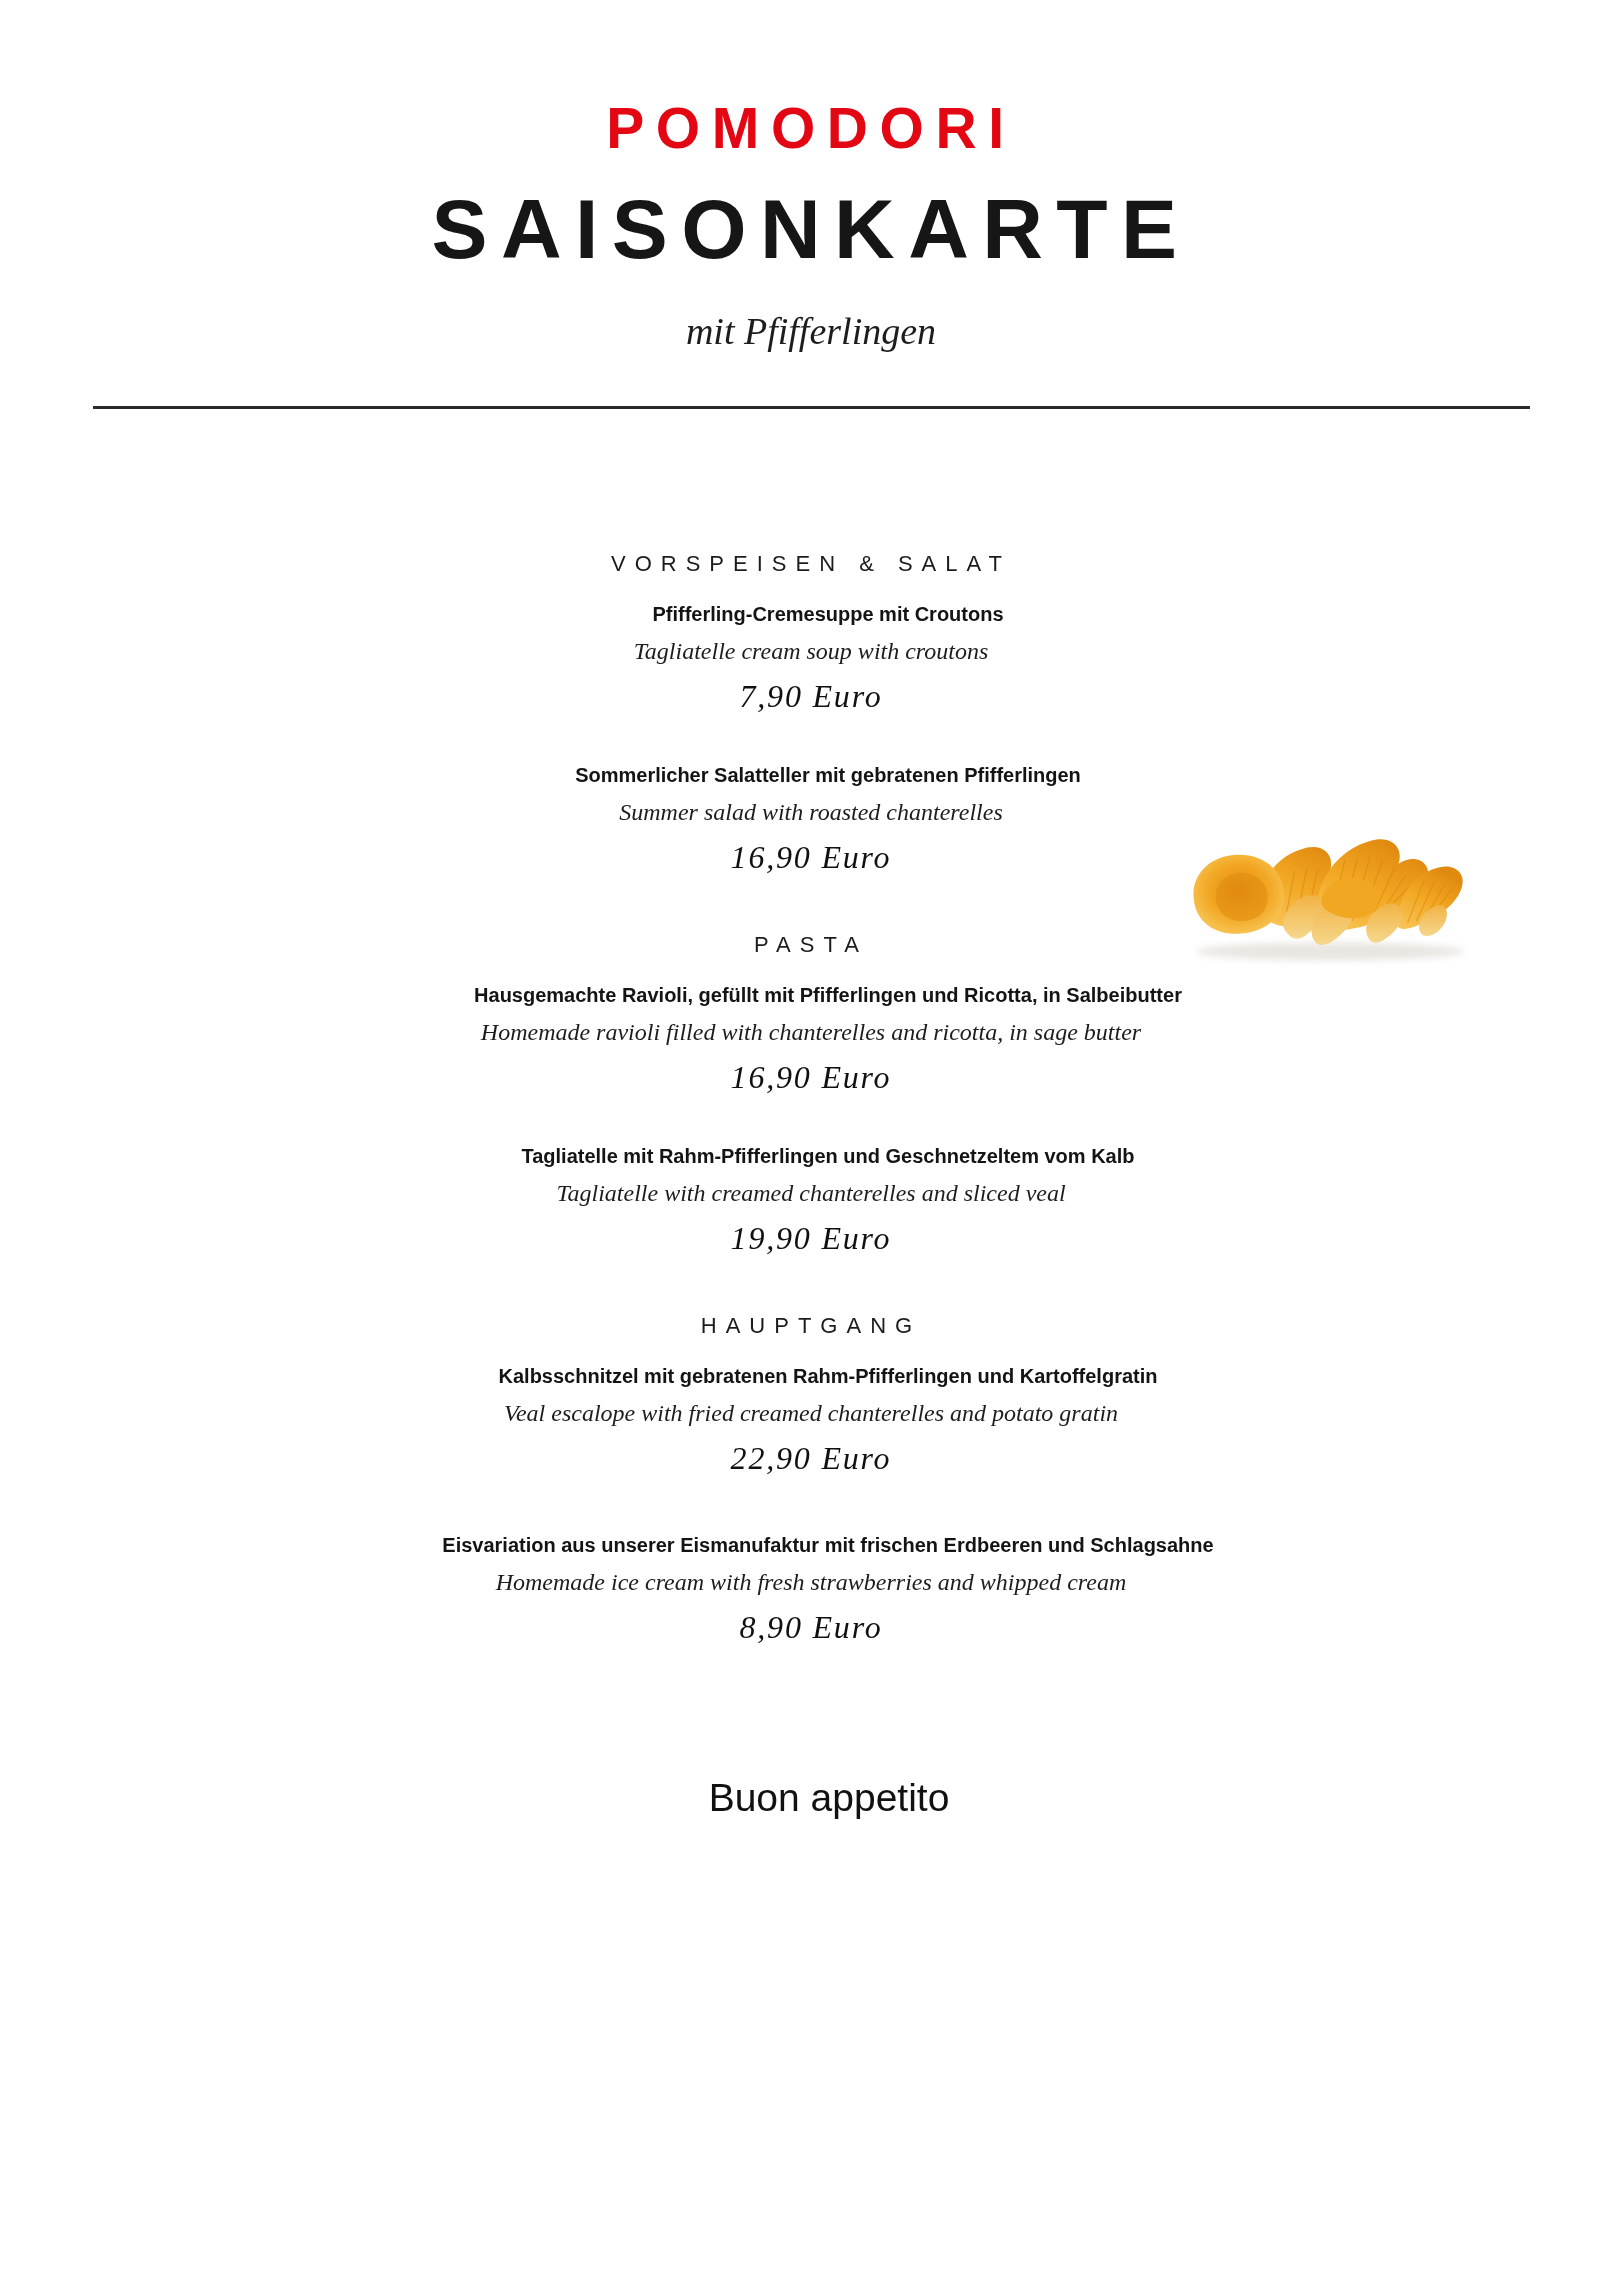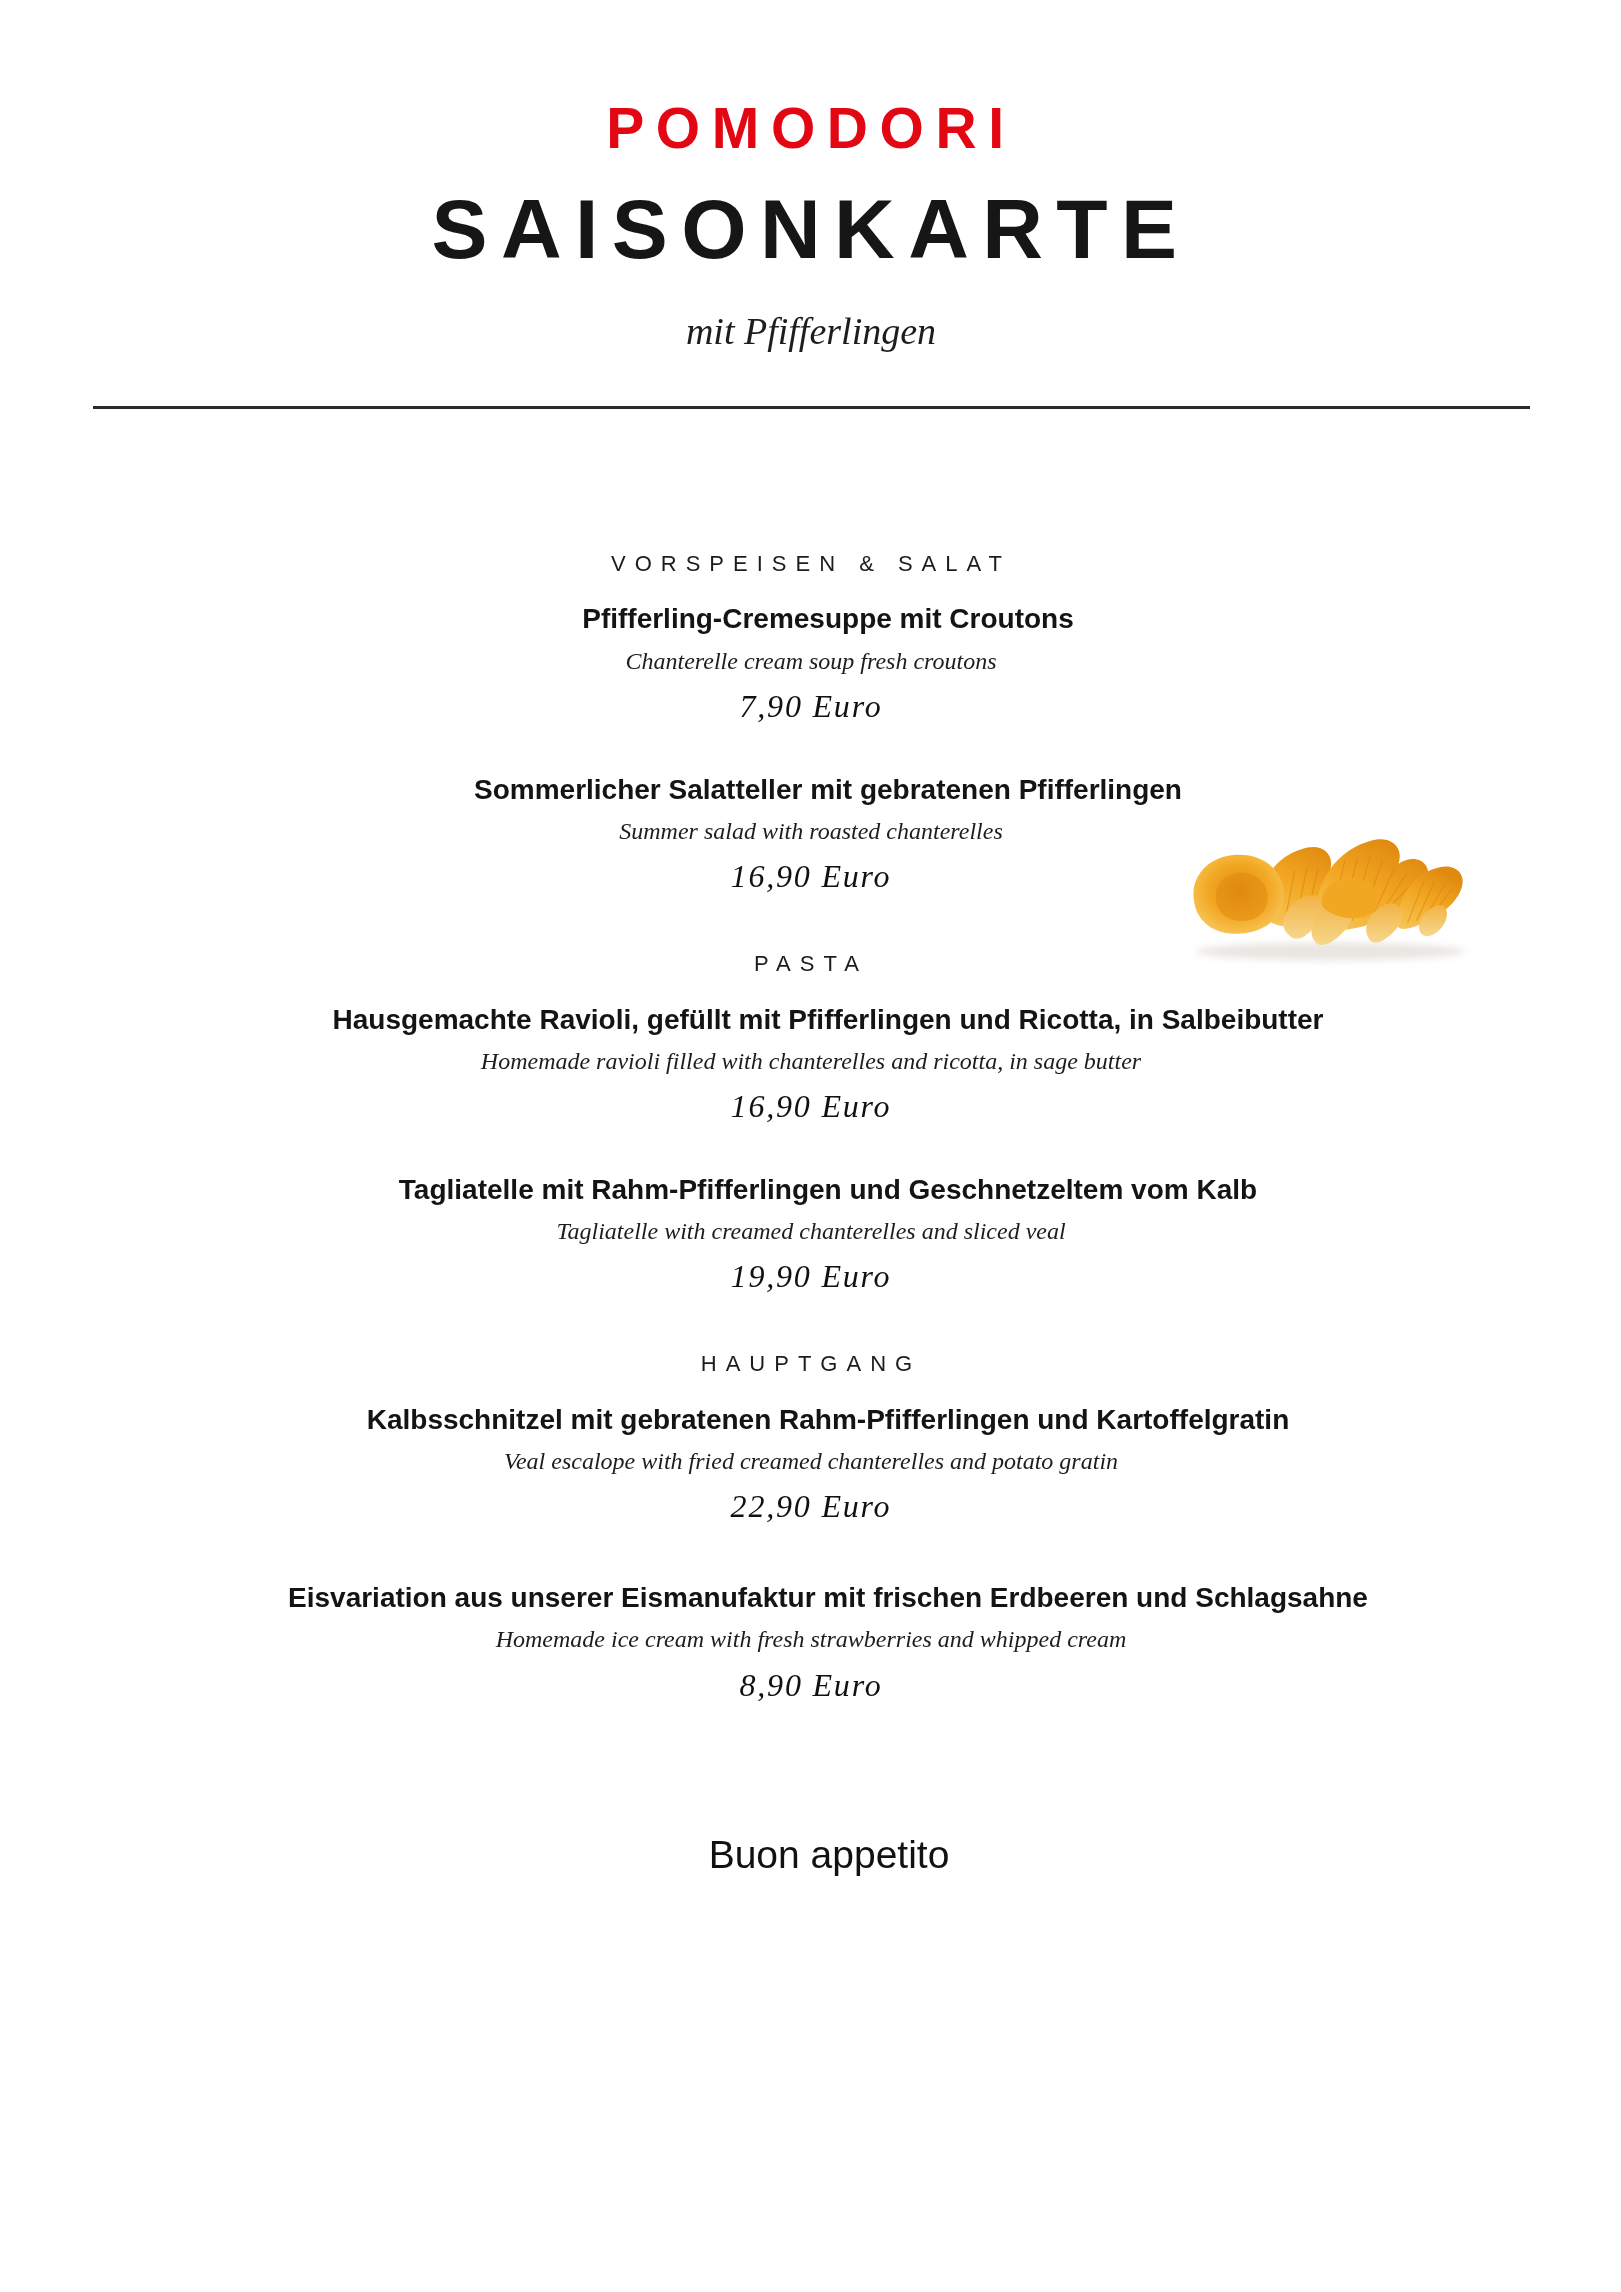--- a/index.html
+++ b/index.html
@@ -58,21 +58,21 @@
     margin: 0 0 25px 0;
     font-size: 22px;
     font-weight: 400;
     letter-spacing: 9px;
     color: #1c1c1c;
     line-height: 1.2;
   }
   .menu-item { margin-bottom: 48px; }
   .menu-item:last-child { margin-bottom: 0; }
   .item-name {
-    font-size: 28px;
+    font-size: 20px;
     font-weight: 700;
     color: #141414;
     line-height: 1.2;
     margin: 0 0 10.7px 0;
     padding-left: 34px;
   }
   .item-desc {
     font-family: "Liberation Serif", serif;
     font-style: italic;
     font-size: 24px;
@@ -121,21 +121,21 @@
     <div class="subtitle">mit Pfifferlingen</div>
     <hr class="divider">
   </header>
 
   <main class="menu">
 
     <section class="section">
       <h2 class="section-heading">VORSPEISEN &amp; SALAT</h2>
       <div class="menu-item">
         <div class="item-name">Pfifferling-Cremesuppe mit Croutons</div>
-        <div class="item-desc">Chanterelle cream soup fresh croutons</div>
+        <div class="item-desc">Tagliatelle cream soup with croutons</div>
         <div class="item-price">7,90 Euro</div>
       </div>
       <div class="menu-item">
         <div class="item-name">Sommerlicher Salatteller mit gebratenen Pfifferlingen</div>
         <div class="item-desc">Summer salad with roasted chanterelles</div>
         <div class="item-price">16,90 Euro</div>
       </div>
     </section>
 
     <section class="section">

